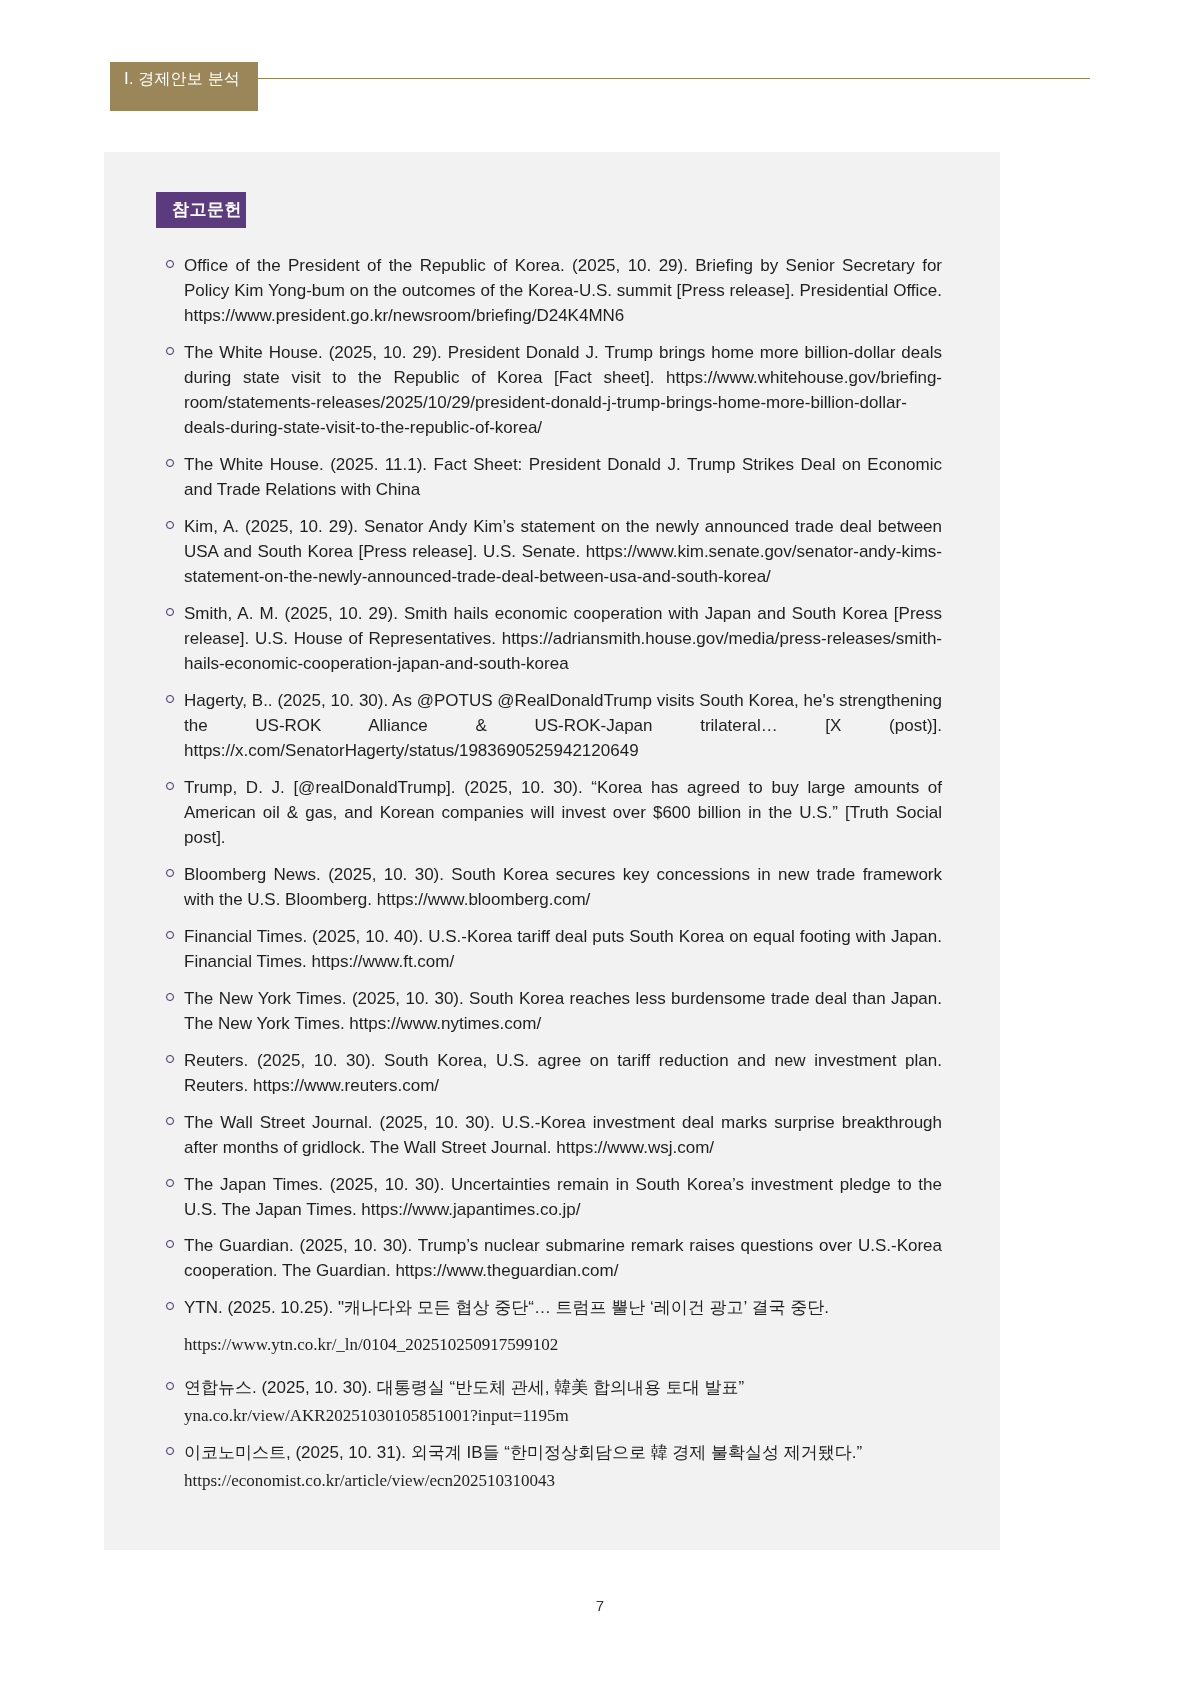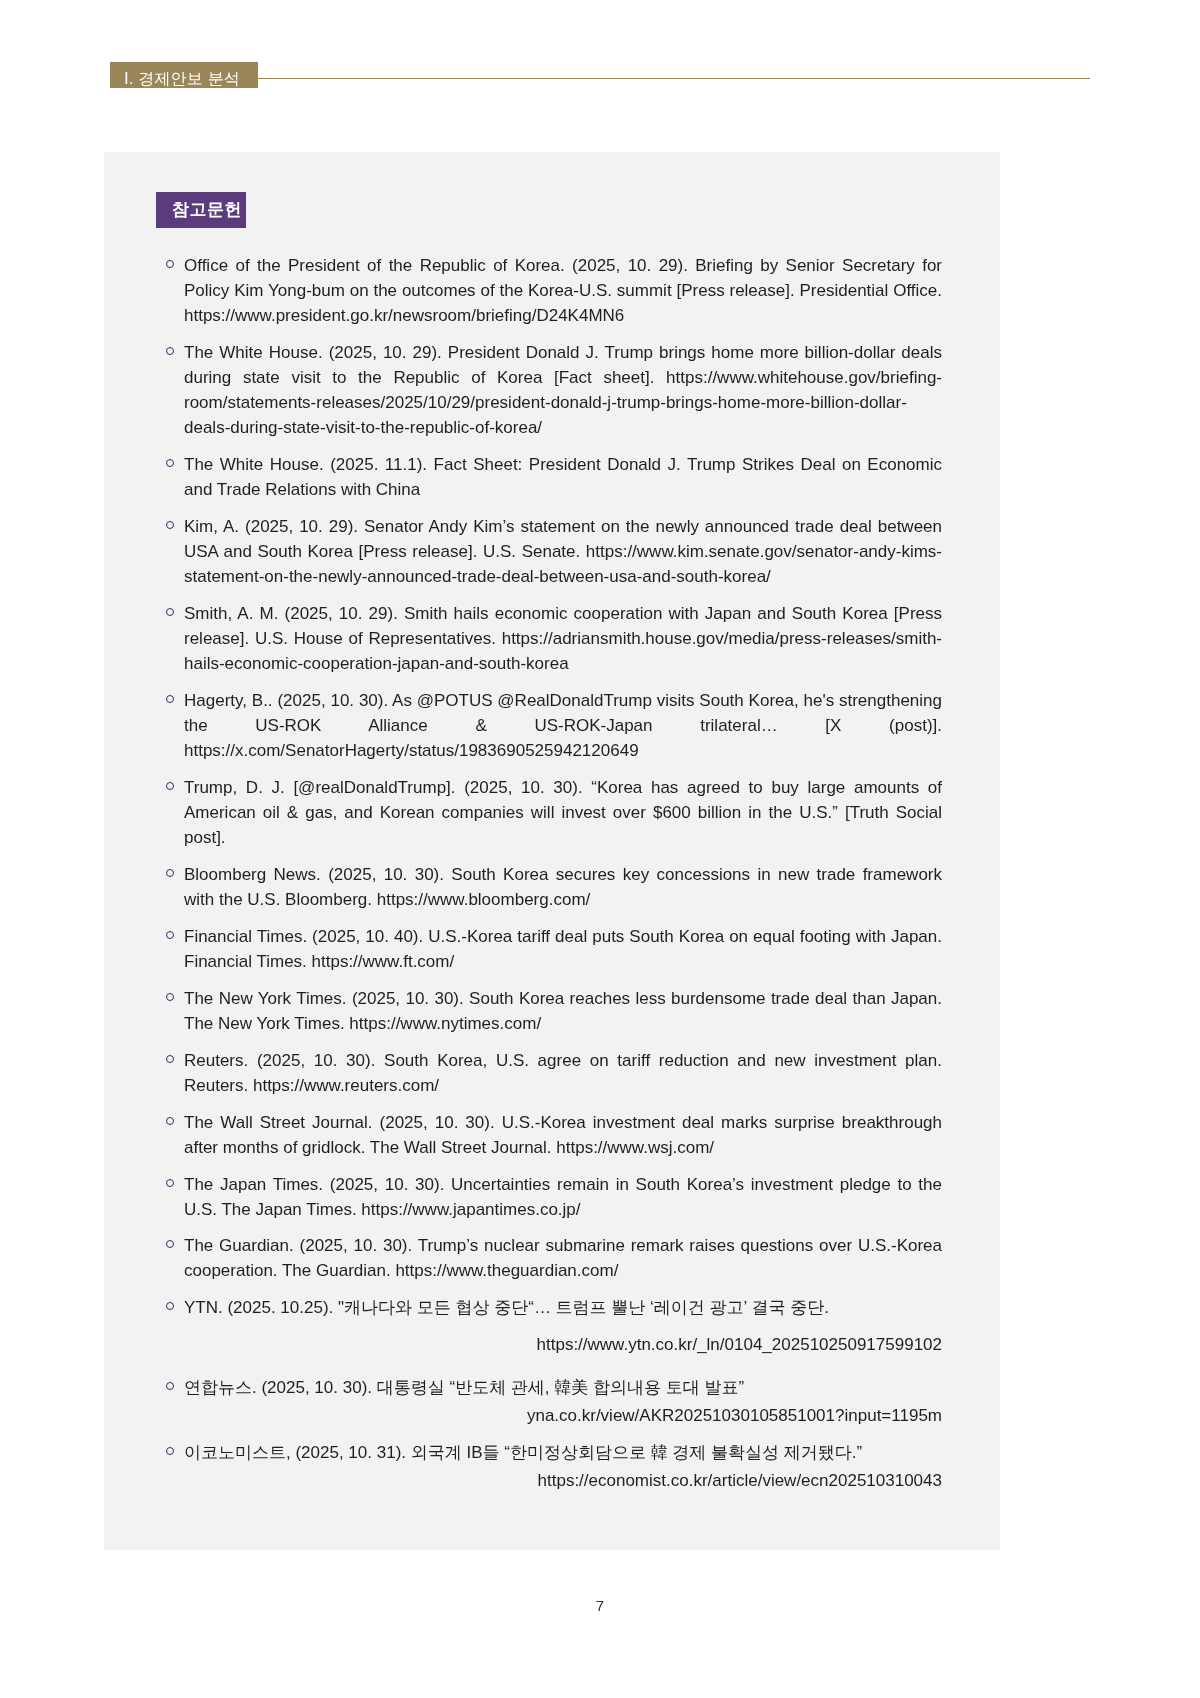--- a/index.html
+++ b/index.html
@@ -29,21 +29,21 @@
     left: 0;
     right: 0;
     top: 16px;
     height: 1px;
     background: #9a8352;
   }
   .header-tab {
     position: absolute;
     left: 0;
     top: 0;
-    height: 26px;
+    height: 49px;
     background: #9a8659;
     color: #ffffff;
     font-size: 16px;
     line-height: 34px;
     padding: 0 18px 0 14px;
     letter-spacing: 0.2px;
     white-space: nowrap;
     z-index: 2;
     font-weight: 400;
   }
@@ -97,21 +97,22 @@
     width: 8px;
     height: 8px;
     border: 1.8px solid #3b2a62;
     border-radius: 50%;
     box-sizing: border-box;
   }
   .ref-text { display: block; }
   .ref-text.tail {
     display: block;
     margin-top: 3px;
-    text-align: right;
+    text-align: left;
+    font-family: Liberation Serif, serif;
   }
   .ref-item.loose { margin-bottom: 18px; }
   .ref-item.loose .tail { margin-top: 12px; }
 
   
   .page-number {
     position: absolute;
     left: 0;
     right: 0;
     bottom: 84px;

